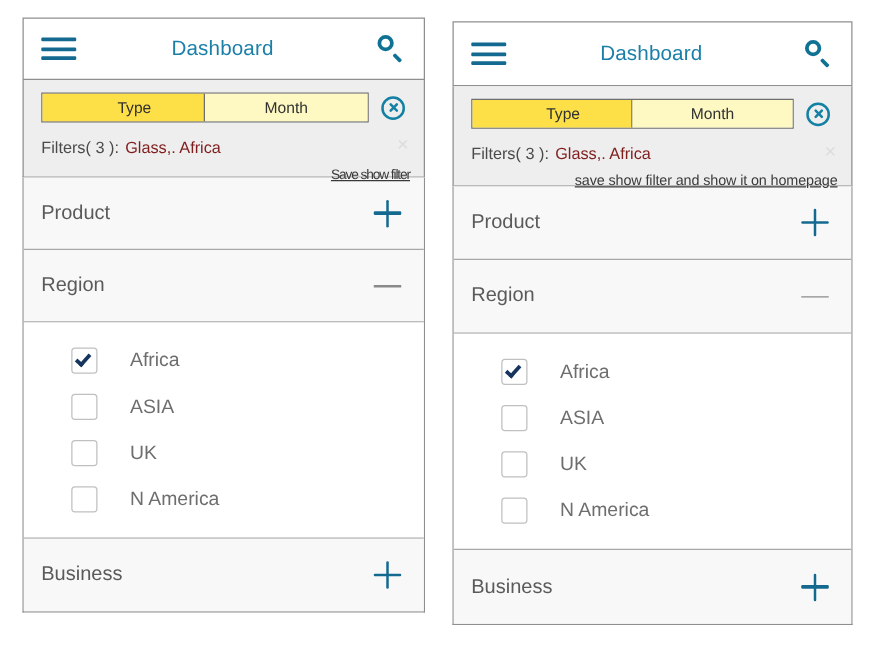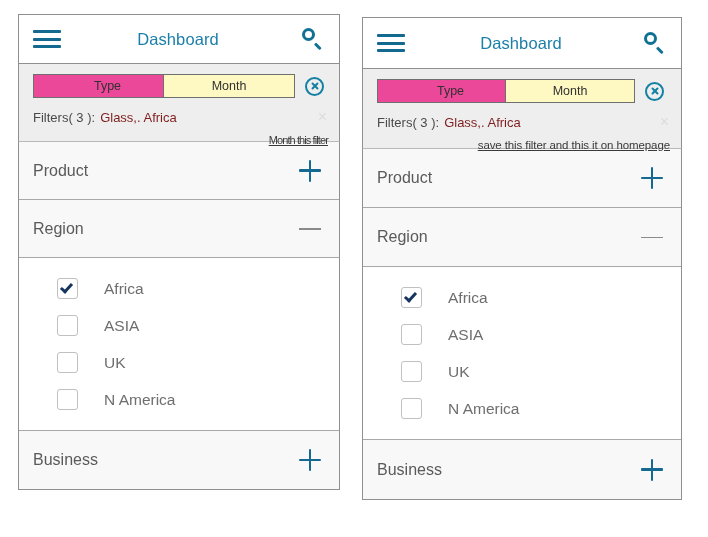--- a/index.html
+++ b/index.html
@@ -137,21 +137,21 @@
     display: flex;
     align-items: center;
     justify-content: center;
     font-size: 12.5px;
     color: #313131;
     background: #fef9c3;
     cursor: pointer;
     box-sizing: border-box;
   }
   .seg--active {
-    background: #ec4899;
+    background: #fde047;
     border-right: 1px solid #6f6f6f;
     padding-left: 18px;
   }
 
   .clear-circle {
     margin-left: 10px;
     width: 19px;
     height: 19px;
     flex: 0 0 auto;
     border: 2px solid #1380a4;
@@ -347,21 +347,21 @@
         <div class="clear-circle"></div>
       </div>
 
       <div class="filterline">
         <span class="filters-label">Filters( 3 ):</span>
         <span class="filters-values">Glass,. Africa</span>
         <span class="filters-dismiss">×</span>
       </div>
 
       <div class="savelink-row">
-        <span class="savelink">Month this filter</span>
+        <span class="savelink">Save show filter</span>
       </div>
     </div>
 
     <div class="accordion">
 
       <div class="acc-head">
         <span class="acc-title">Product</span>
         <span class="icon-plus"></span>
       </div>
 
@@ -418,21 +418,21 @@
         <div class="clear-circle"></div>
       </div>
 
       <div class="filterline">
         <span class="filters-label">Filters( 3 ):</span>
         <span class="filters-values">Glass,. Africa</span>
         <span class="filters-dismiss">×</span>
       </div>
 
       <div class="savelink-row">
-        <span class="savelink">save this filter and this it on homepage</span>
+        <span class="savelink">save show filter and show it on homepage</span>
       </div>
     </div>
 
     <div class="accordion">
 
       <div class="acc-head">
         <span class="acc-title">Product</span>
         <span class="icon-plus"></span>
       </div>
 

